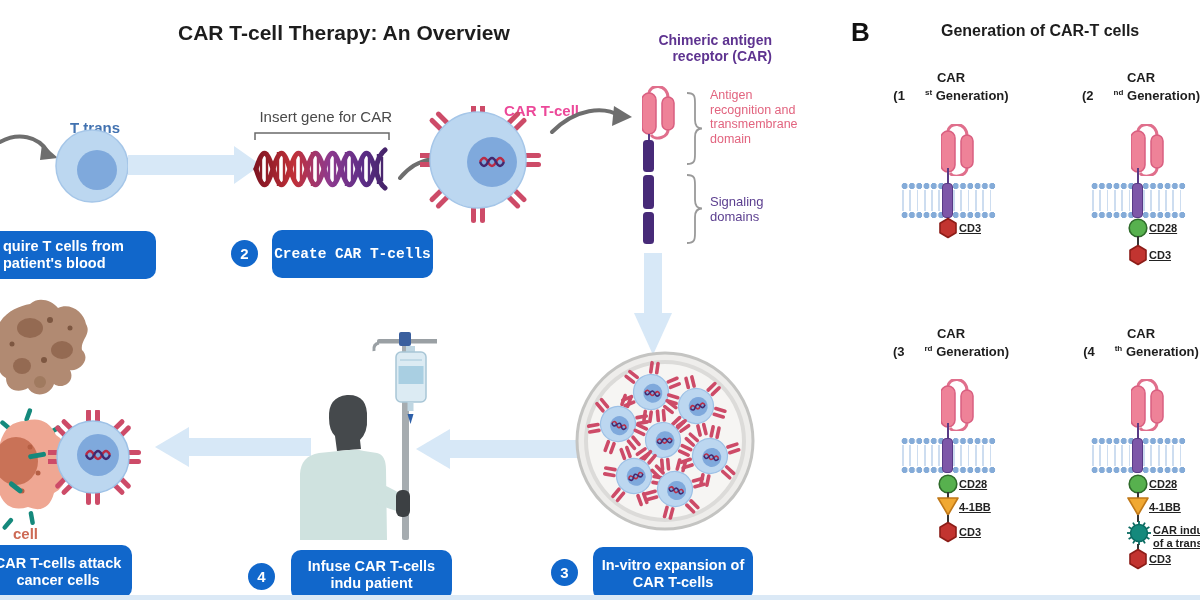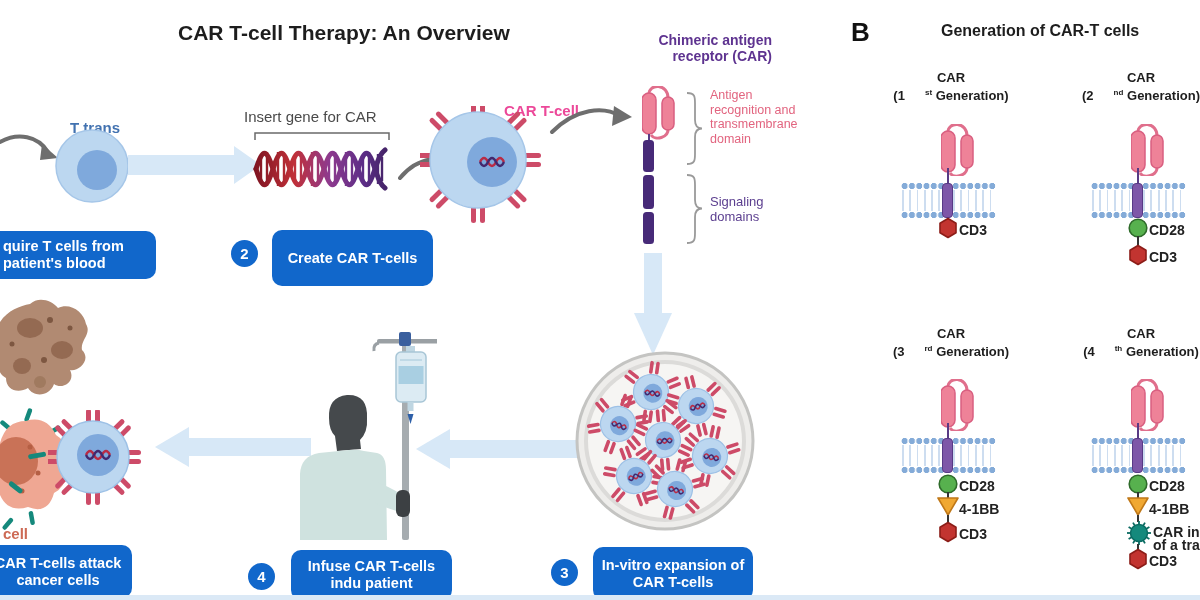--- a/index.html
+++ b/index.html
@@ -19,21 +19,21 @@
   .membrane{position:absolute;width:95px;height:37px;}
   .membrane .mid{position:absolute;left:1px;right:1px;top:8px;bottom:8px;
        background:repeating-linear-gradient(90deg,#cdddf0 0 1.8px,rgba(0,0,0,0) 1.8px 7.3px);}
   .membrane .dots{position:absolute;left:0;right:0;height:8px;
        background-image:radial-gradient(circle at 3.6px 4px,#84abd8 2.9px,rgba(0,0,0,0) 3.3px);
        background-size:7.3px 8px;background-repeat:repeat-x;}
   .dots.top{top:0;} .dots.bot{bottom:0;}
   .tm{position:absolute;width:11px;height:35px;background:#7e57a8;border:1.5px solid #583a85;
       border-radius:4px;box-sizing:border-box;}
   .stem{position:absolute;width:2px;background:#583a85;}
-  .complbl{position:absolute;font-weight:bold;font-size:14px;color:#222;white-space:nowrap;}
+  .complbl{position:absolute;font-weight:bold;font-size:11px;color:#222;white-space:nowrap;text-decoration:underline;}
 </style>
 </head>
 <body>
 
 <svg width="0" height="0" style="position:absolute">
   <defs>
     <linearGradient id="dnagrad" gradientUnits="userSpaceOnUse" x1="0" y1="0" x2="140" y2="0">
       <stop offset="0" stop-color="#7a1220"></stop>
         <stop offset="0.3" stop-color="#c03038"></stop>
       <stop offset="0.55" stop-color="#8e3a8e"></stop>
@@ -113,21 +113,21 @@
 <svg class="abs" style="left:50px;top:124px" width="86" height="86">
   <circle cx="42" cy="42" r="36" fill="#bcd7f0" stroke="#a5c6e8" stroke-width="1.5"></circle>
   <circle cx="47" cy="46" r="20" fill="#7fa9dc"></circle>
 </svg>
 
 <svg class="abs" style="left:128px;top:146px" width="134" height="38">
   <rect x="0" y="9" width="106" height="20" fill="#d7e8f7"></rect>
   <polygon points="106,0 133,19 106,38" fill="#d7e8f7"></polygon>
 </svg>
 
-<div class="abs" style="left:244px;top:108px;width:140px;text-align:left;font-size:15px;color:#4a4a4a;">Insert gene for CAR</div>
+<div class="abs" style="left:252px;top:108px;width:140px;text-align:right;font-size:15px;color:#4a4a4a;">Insert gene for CAR</div>
 <svg class="abs" style="left:254px;top:130px" width="137" height="11">
   <path d="M1,10 V3 H135 V10" fill="none" stroke="#6a6a6a" stroke-width="1.5"></path>
 </svg>
 <svg class="abs" style="left:252px;top:140px" width="140" height="58">
   <g stroke="url(#dnagrad)" stroke-width="2.4">
     <line x1="9" y1="17" x2="9" y2="41"></line>
       <line x1="15" y1="12" x2="15" y2="46"></line>
     <line x1="26" y1="12" x2="26" y2="46"></line>
       <line x1="32" y1="17" x2="32" y2="41"></line>
     <line x1="43" y1="17" x2="43" y2="41"></line>
@@ -279,30 +279,30 @@
   <use href="#dbar" transform="rotate(90,45,47) translate(38,-1)"></use>
   <use href="#dbar" transform="rotate(135,45,47) translate(38,-1)"></use>
   <use href="#dbar" transform="rotate(180,45,47) translate(38,-1)"></use>
   <use href="#dbar" transform="rotate(225,45,47) translate(38,-1)"></use>
   <use href="#dbar" transform="rotate(270,45,47) translate(38,-1)"></use>
   <use href="#dbar" transform="rotate(315,45,47) translate(38,-1)"></use>
   <circle cx="45" cy="47" r="36" fill="#bcd7f0" stroke="#9dc1e6" stroke-width="1.5"></circle>
   <circle cx="50" cy="45" r="21" fill="#7fa9dc"></circle>
   <use href="#squig" transform="translate(50,45)"></use>
 </svg>
-<div class="lbl" style="left:3px;top:509px;font-size:15px;color:#cd6a55;">cell</div>
+<div class="lbl" style="left:13px;top:509px;font-size:15px;color:#cd6a55;">cell</div>
 
 <div class="btn" style="left:-30px;top:231px;width:153px;height:48px;justify-content:flex-start;padding-left:33px;text-align:left;box-sizing:content-box;">
   <div>
       <span style="display:block">quire T cells from</span>
       <span style="display:block">patient's blood</span>
     </div>
 </div>
 <div class="badge" style="left:231px;top:240px;">2</div>
-<div class="btn" style="left:272px;top:230px;width:161px;height:56px;">Create CAR T-cells</div>
+<div class="btn" style="left:272px;top:230px;width:161px;height:48px;font-family:Liberation Mono, monospace;">Create CAR T-cells</div>
 <div class="badge" style="left:248px;top:563px;">4</div>
 <div class="btn" style="left:291px;top:550px;width:161px;height:50px;">
   <div>
       <span style="display:block">Infuse CAR T-cells</span>
       <span style="display:block">indu patient</span>
     </div>
 </div>
 <div class="badge" style="left:551px;top:559px;">3</div>
 <div class="btn" style="left:593px;top:547px;width:160px;height:53px;">
   <div>

